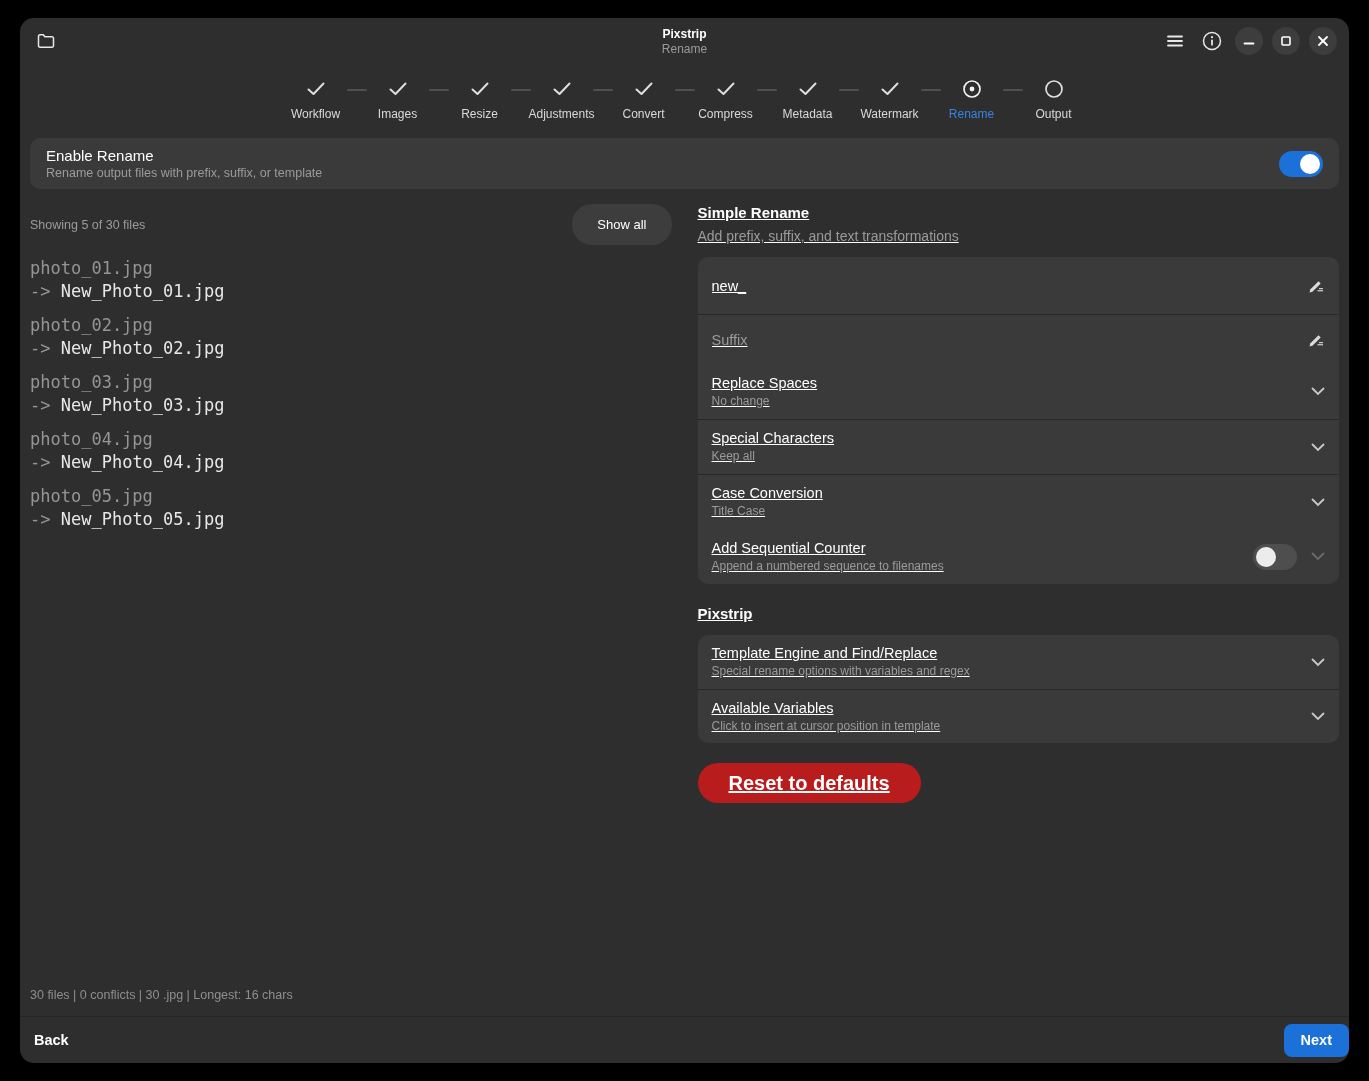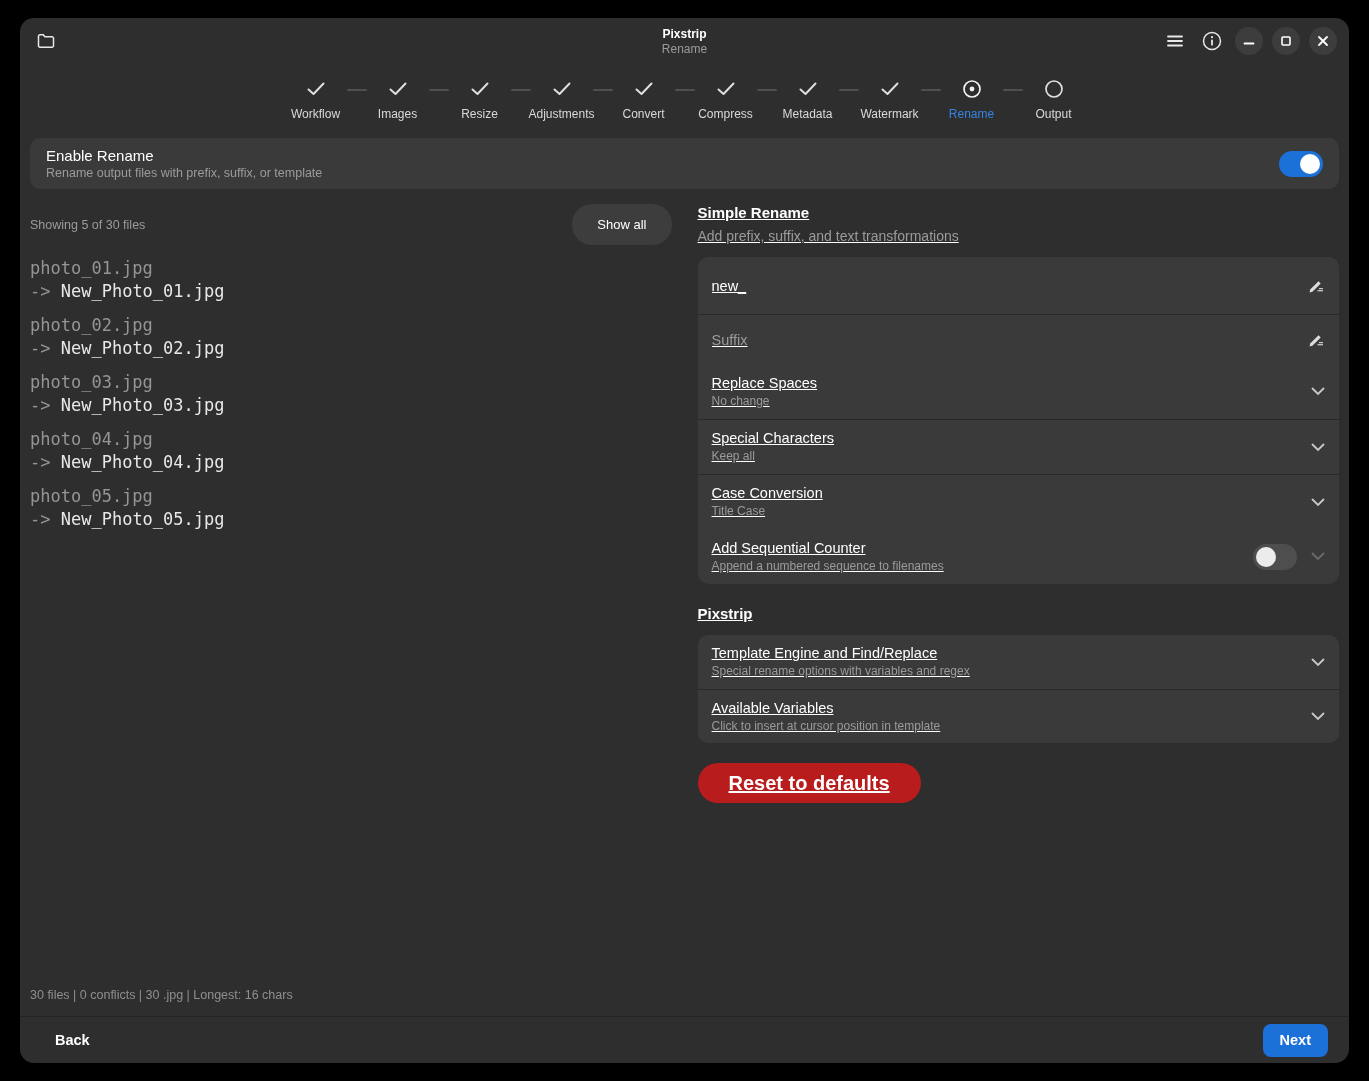--- a/index.html
+++ b/index.html
@@ -92,21 +92,21 @@
   .counter-controls { margin-left:auto; display:flex; align-items:center; gap:14px; }
   .counter-controls .toggle { margin-left:0; }
   .adv-title { margin-top:21px; font-size:15px; font-weight:bold; }
   .adv-card .card-row { min-height:54px; }
   .reset-btn { margin-top:20px; align-self:flex-start; background:#b91c1c; border:none;
                color:#fff; font-weight:bold; font-size:20px; border-radius:20px;
                height:40px; padding:0 31px; font-family:"Liberation Sans", sans-serif; }
   
   .status-line { flex:0 0 auto; padding:0 10px 14px 10px; font-size:12.5px; color:#8f8f8f; }
   .footer { flex:0 0 47px; border-top:1px solid #242424; display:flex;
-            align-items:center; padding:0 21px;gap:8px; }
+            align-items:center; padding:0 0;gap:8px; }
   .back-btn { background:transparent; border:none; color:#fff; font-weight:bold;
               font-size:14.5px; padding:8px 14px; font-family:"Liberation Sans", sans-serif; }
   .next-btn { margin-left:auto; background:#1c71d8; border:none; color:#fff;
               font-weight:bold; font-size:14.5px; border-radius:8px; height:33px;
               padding:0 17px; font-family:"Liberation Sans", sans-serif; }
 </style>
 </head>
 <body>
 
 <div class="window">

